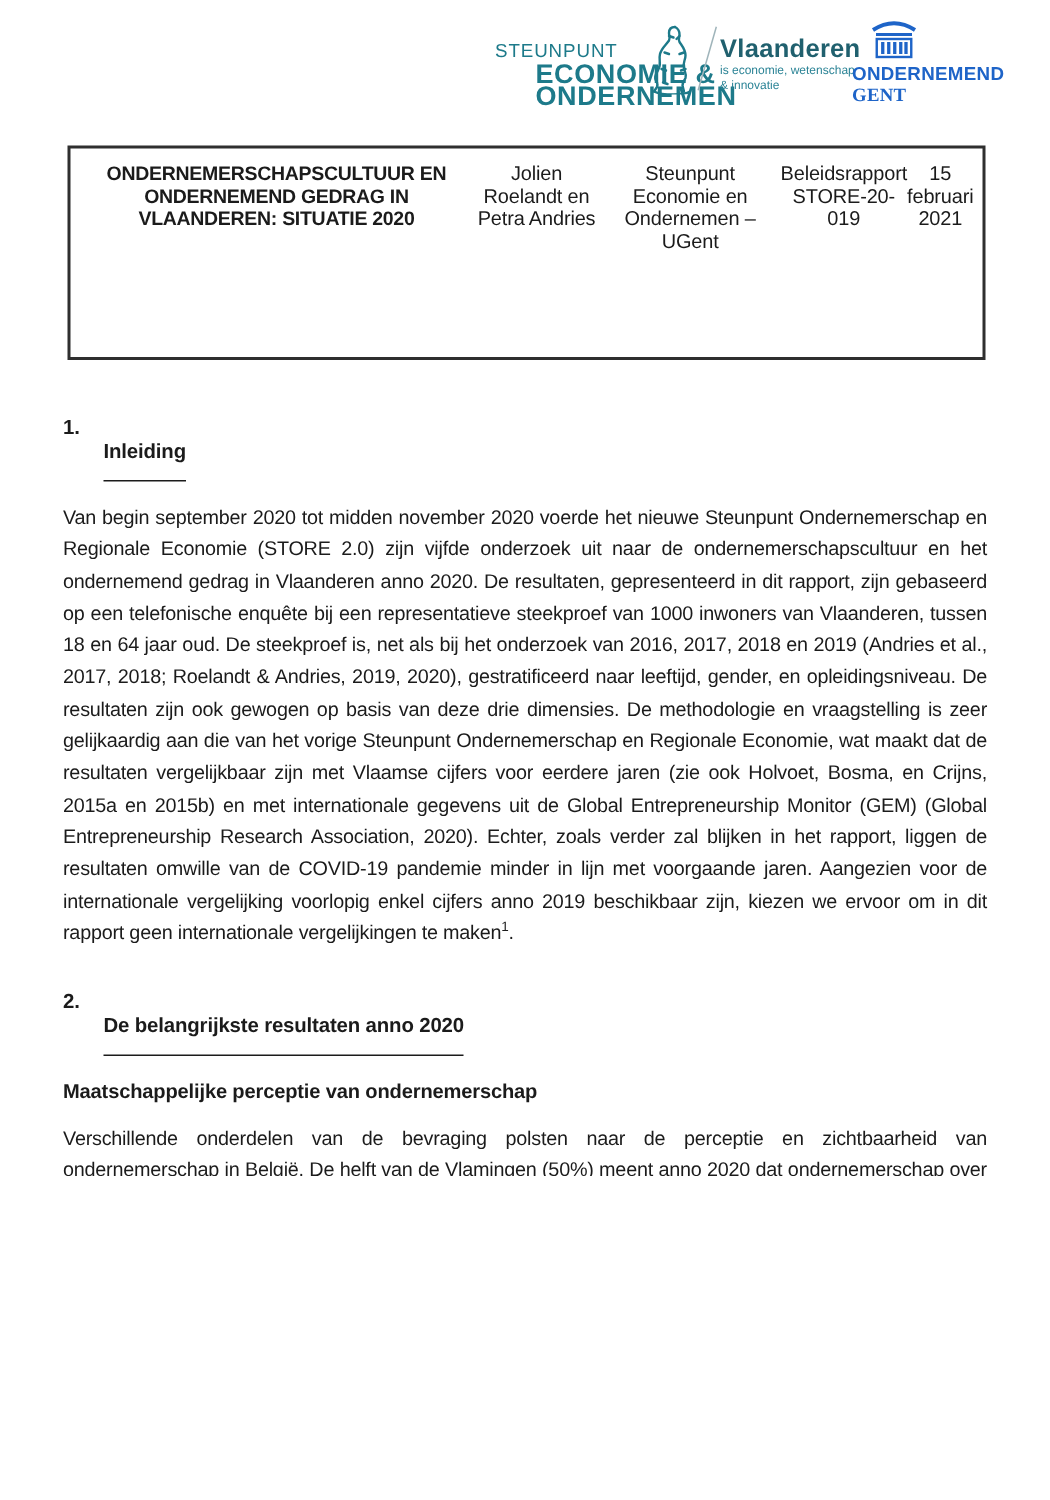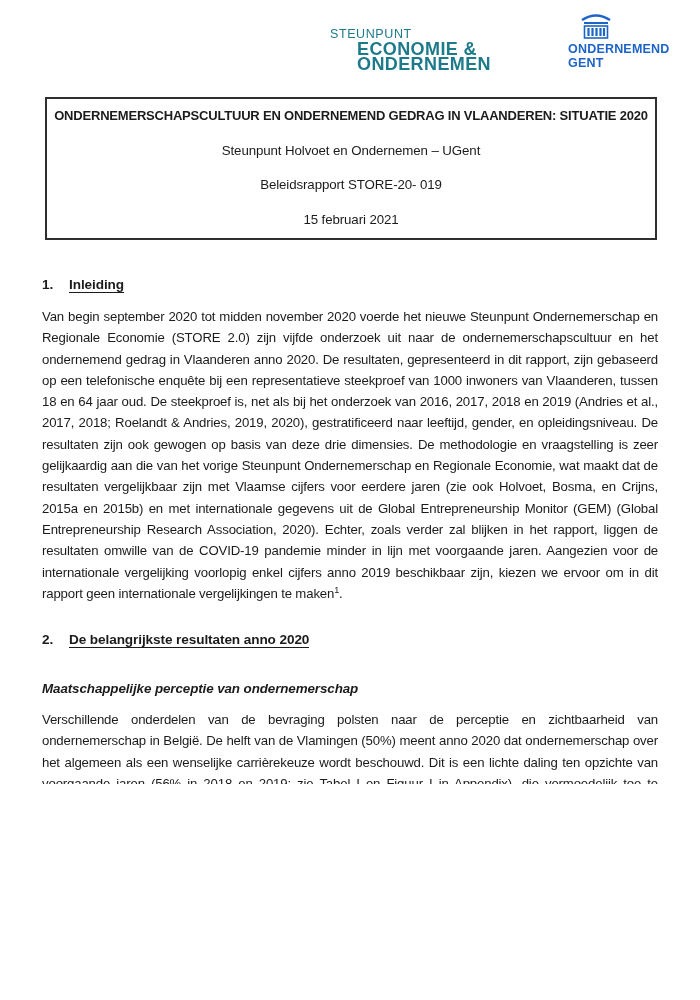--- a/index.html
+++ b/index.html
@@ -14,81 +14,97 @@
   .logo-steunpunt .sp2{font-size:18px;font-weight:700;letter-spacing:.4px;line-height:15px;padding-left:27px;}
   .logo-vlaanderen{position:absolute;left:431px;top:15px;display:flex;align-items:flex-start;}
   .vl-lion{width:34px;height:48px;}
   .vl-slash{width:1px;height:44px;background:#9fb4ba;transform:rotate(16deg);margin:2px 8px 0 6px;}
   .vl-text{padding-top:9px;}
   .vl-name{font-size:17px;font-weight:700;color:var(--vlaanderen-dark-teal,#20606e);line-height:18px;letter-spacing:.2px;}
   .vl-tag{font-size:8px;color:var(--vlaanderen-teal,#2c8496);line-height:9.5px;}
   .logo-ugent{position:absolute;left:568px;top:11px;color:var(--ugent-blue,#1e64c8);}
   .ug-icon{width:34px;height:30px;margin-left:11px;display:block;}
   .ug-line{font-size:12.5px;font-weight:700;line-height:13.5px;letter-spacing:.2px;margin-top:2px;}
-  .ug-line + .ug-line{margin-top:0;}
+  .ug-line + .ug-line{margin-top:0;font-family:Liberation Serif, serif;}
   
   .title-box{
     position:absolute;left:45px;top:97px;width:612px;height:143px;box-sizing:border-box;
-    border:2px solid #2f2f2f;display:flex;flex-direction:column;justify-content:space-between;
+    border:2px solid #2f2f2f;display:flex;flex-direction:row;justify-content:space-between;
     padding:9px 6px 11px;text-align:center;
   }
   .tb-title{font-size:13px;font-weight:700;letter-spacing:-0.2px;}
   .tb-line{font-size:13.3px;letter-spacing:-0.1px;}
   
   .body-text{position:absolute;left:42px;top:277px;width:616px;}
   .sec-heading{display:flex;font-size:13.6px;font-weight:700;letter-spacing:-0.1px;}
   .sec-num{width:27px;flex:0 0 27px;}
-  .sec-title{border-bottom:1.5px solid #1b1b1b;padding-bottom:0;}
+  .sec-title{border-bottom:1.5px solid #1b1b1b;padding-bottom:12px;margin-top:16px;}
   .para{
     margin:13px 0 0 0;font-size:13.2px;line-height:21.3px;letter-spacing:-0.15px;
     text-align:justify;
   }
   .fn-ref{font-size:9px;line-height:0;}
   .sec2{margin-top:28px;}
-  .sub-heading{margin-top:33px;font-size:13.4px;font-weight:700;font-style:italic;letter-spacing:-0.1px;}
+  .sub-heading{margin-top:16px;font-size:13.4px;font-weight:700;letter-spacing:-0.1px;}
   
   .footnote{position:absolute;left:42px;top:908px;width:616px;}
   .fn-rule{width:200px;border-top:1.5px solid #1b1b1b;margin-bottom:7px;}
   .fn-text{margin:16px;font-size:11.6px;line-height:16.5px;letter-spacing:-0.1px;text-align:justify;}
   .fn-text sup{font-size:8.5px;line-height:0;}
 </style>
 </head>
 <body>
 
 <div class="page">
 
   <header class="logo-row">
 
     <div class="logo-steunpunt">
       <div class="sp1">STEUNPUNT</div>
       <div class="sp2">ECONOMIE &amp;</div>
       <div class="sp2">ONDERNEMEN</div>
     </div>
 
+    <div class="logo-vlaanderen">
+      <svg class="vl-lion" viewBox="0 0 34 48" fill="none" stroke="#1d7a8a" stroke-width="1.6" stroke-linecap="round" stroke-linejoin="round">
+        <path d="M19 3c-3 0-4 2-4 4 0 2 1 3 0 5-2 3-5 5-6 9-1 4 1 7-1 10-1 3-3 4-2 7 1 2 2 3 1 5l-2 3"></path>
+        <path d="M19 3c2 1 3 3 3 5s-1 3 0 5c2 3 4 5 4 9 0 3-2 5-1 8 0 3 2 4 1 7-1 2-2 3-2 5l1 4"></path>
+        <path d="M5 46c4 2 9 2 13 2 4 0 8 0 11-2"></path>
+        <path d="M15 9l3 1M12 20l3 1M10 31l3 1M11 40l3 1"></path>
+        <path d="M22 9l-2 2M25 20l-3 1M26 31l-3 1"></path>
+      </svg>
+      <div class="vl-slash"></div>
+      <div class="vl-text">
+        <div class="vl-name">Vlaanderen</div>
+        <div class="vl-tag">is economie, wetenschap</div>
+        <div class="vl-tag">&amp; innovatie</div>
+      </div>
+    </div>
 
     <div class="logo-ugent">
       <svg class="ug-icon" viewBox="0 0 34 30">
         <path d="M3 9 Q17 0 31 9" fill="none" stroke="#1e64c8" stroke-width="2.6"></path>
         <line x1="5" y1="12" x2="29" y2="12" stroke="#1e64c8" stroke-width="2"></line>
         <rect x="5.5" y="15" width="23" height="12" fill="none" stroke="#1e64c8" stroke-width="1.6"></rect>
         <line x1="9.5" y1="17" x2="9.5" y2="25" stroke="#1e64c8" stroke-width="2.2"></line>
         <line x1="13.5" y1="17" x2="13.5" y2="25" stroke="#1e64c8" stroke-width="2.2"></line>
         <line x1="17.5" y1="17" x2="17.5" y2="25" stroke="#1e64c8" stroke-width="2.2"></line>
         <line x1="21.5" y1="17" x2="21.5" y2="25" stroke="#1e64c8" stroke-width="2.2"></line>
         <line x1="25" y1="17" x2="25" y2="25" stroke="#1e64c8" stroke-width="2.2"></line>
       </svg>
       <div class="ug-line">ONDERNEMEND</div>
       <div class="ug-line">GENT</div>
     </div>
 
   </header>
 
   <section class="title-box">
     <div class="tb-title">ONDERNEMERSCHAPSCULTUUR EN ONDERNEMEND GEDRAG IN VLAANDEREN: SITUATIE 2020</div>
-    <div class="tb-line">Steunpunt Holvoet en Ondernemen – UGent</div>
+    <div class="tb-line">Jolien Roelandt en Petra Andries</div>
+    <div class="tb-line">Steunpunt Economie en Ondernemen – UGent</div>
     <div class="tb-line">Beleidsrapport STORE-20- 019</div>
     <div class="tb-line">15 februari 2021</div>
   </section>
 
   <main class="body-text">
 
     <div class="sec-heading">
       <span class="sec-num">1.</span>
       <span class="sec-title">Inleiding</span>
     </div>

